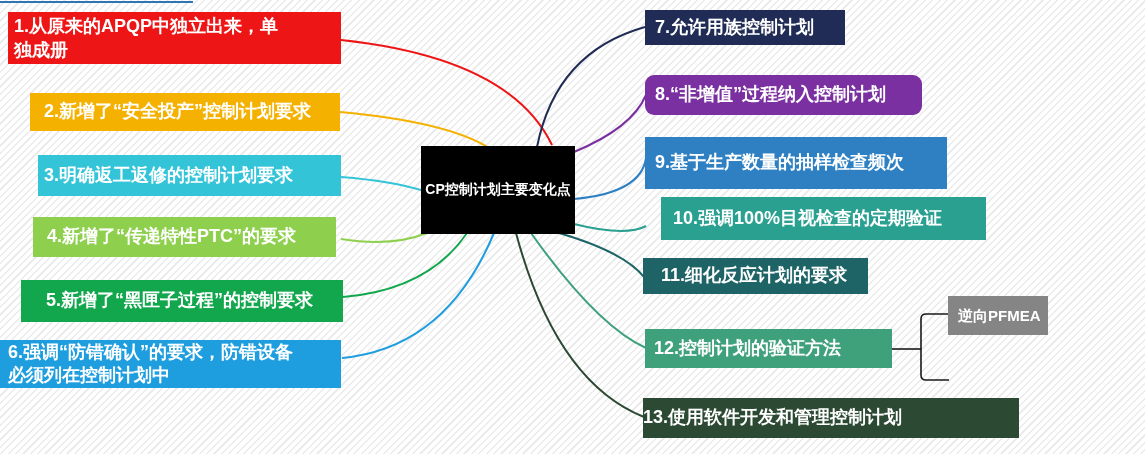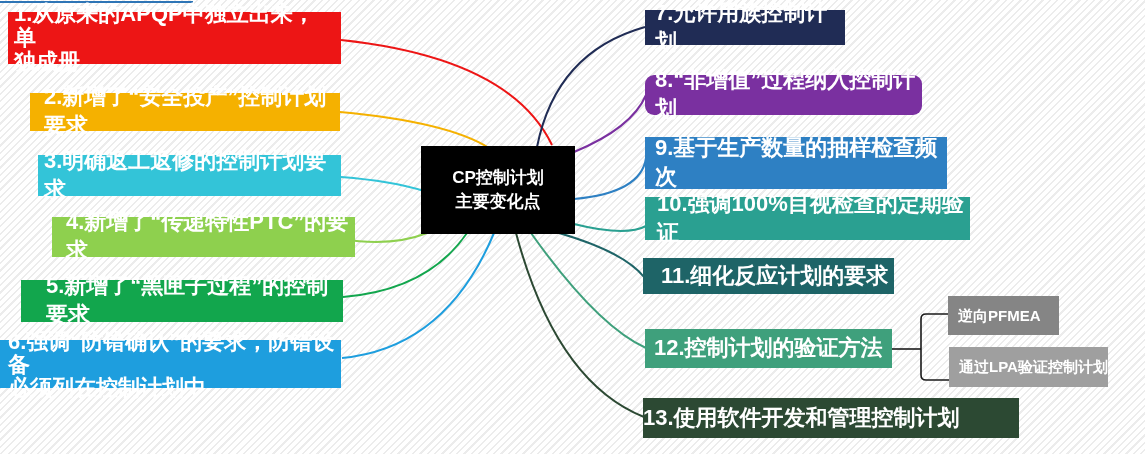--- a/index.html
+++ b/index.html
@@ -25,48 +25,48 @@
     z-index: 1;
   }
   .node {
     position: absolute;
     z-index: 2;
     box-sizing: border-box;
     display: flex;
     align-items: center;
     color: #ffffff;
     font-weight: 600;
-    font-size: 22px;
+    font-size: 18px;
     white-space: pre-line;
     line-height: 1.3;
   }
   .center-node {
     left: 421px; top: 146px; width: 154px; height: 88px;
-    flex-direction: column;
+    flex-direction: row;
     justify-content: center;
     text-align: center;
-    font-size: 17px;
+    font-size: 14px;
     font-weight: 700;
     line-height: 1.4;
     white-space: normal;
   }
   .n1  { left: 8px;   top: 12px;  width: 333px; height: 52px; padding: 0 8px 0 6px;  line-height: 24px; }
   .n2  { left: 30px;  top: 93px;  width: 310px; height: 38px; padding-left: 14px; }
   .n3  { left: 38px;  top: 155px; width: 303px; height: 41px; padding-left: 6px; }
-  .n4  { left: 52px;  top: 217px; width: 303px; height: 40px; padding-left: 14px; }
+  .n4  { left: 33px;  top: 217px; width: 303px; height: 40px; padding-left: 14px; }
   .n5  { left: 21px;  top: 280px; width: 322px; height: 42px; padding-left: 25px; }
   .n6  { left: 0px;   top: 340px; width: 341px; height: 48px; padding: 0 4px 0 8px;  line-height: 23px; }
   .n7  { left: 645px; top: 10px;  width: 200px; height: 35px; padding-left: 10px; }
   .n8  { left: 645px; top: 75px;  width: 277px; height: 40px; padding-left: 10px; border-radius: 9px; }
   .n9  { left: 645px; top: 137px; width: 302px; height: 52px; padding-left: 10px; }
   .n10 { left: 645px; top: 197px; width: 325px; height: 43px; padding-left: 12px; }
-  .n11 { left: 643px; top: 258px; width: 251px; height: 36px; padding-left: 18px; }
+  .n11 { left: 643px; top: 258px; width: 225px; height: 36px; padding-left: 18px; }
   .n12 { left: 645px; top: 329px; width: 247px; height: 39px; padding-left: 9px; }
   .n13 { left: 643px; top: 398px; width: 376px; height: 40px; }
-  .sub1 { left: 948px; top: 296px; width: 111px;  height: 39px; padding-left: 10px; font-size: 15px; }
+  .sub1 { left: 948px; top: 296px; width: 100px;  height: 39px; padding-left: 10px; font-size: 15px; }
   .sub2 { left: 949px; top: 347px; width: 159px; height: 40px; padding-left: 10px; font-size: 15px; }
 </style>
 </head>
 <body>
 
 <div class="canvas">
 
   <div class="accent-line" style="background-color: rgb(46, 117, 182);"></div>
 
   <svg class="connectors" viewBox="0 0 1145 454" fill="none">
@@ -97,21 +97,20 @@
   <div class="node n2" style="background-color: rgb(245, 177, 0);">2.新增了“安全投产”控制计划要求</div>
   <div class="node n3" style="background-color: rgb(51, 196, 216);">3.明确返工返修的控制计划要求</div>
   <div class="node n4" style="background-color: rgb(142, 208, 78);">4.新增了“传递特性PTC”的要求</div>
   <div class="node n5" style="background-color: rgb(18, 166, 77);">5.新增了“黑匣子过程”的控制要求</div>
   <div class="node n6" style="background-color: rgb(30, 158, 222);">6.强调“防错确认”的要求，防错设备
 必须列在控制计划中</div>
 
   <div class="node n7" style="background-color: rgb(32, 44, 85);">7.允许用族控制计划</div>
   <div class="node n8" style="background-color: rgb(122, 48, 160);">8.“非增值”过程纳入控制计划</div>
   <div class="node n9" style="background-color: rgb(46, 128, 195);">9.基于生产数量的抽样检查频次</div>
-  <div class="node n10" style="background-color: rgb(42, 160, 145);">10.强调100%目视检查的定期验证</div>
+  <div class="node n10" style="background-color: rgb(42, 160, 145); margin-left: 16px;">10.强调100%目视检查的定期验证</div>
   <div class="node n11" style="background-color: rgb(30, 100, 103);">11.细化反应计划的要求</div>
   <div class="node n12" style="background-color: rgb(63, 160, 124);">12.控制计划的验证方法</div>
   <div class="node n13" style="background-color: rgb(44, 73, 51);">13.使用软件开发和管理控制计划</div>
 
   <div class="node sub1" style="background-color: rgb(133, 133, 133);">逆向PFMEA</div>
-  <div class="node sub2" style="background-color: rgb(159, 159, 159);">通过LPA验证控制计划</div>
 
 </div>
 
 </body></html>

